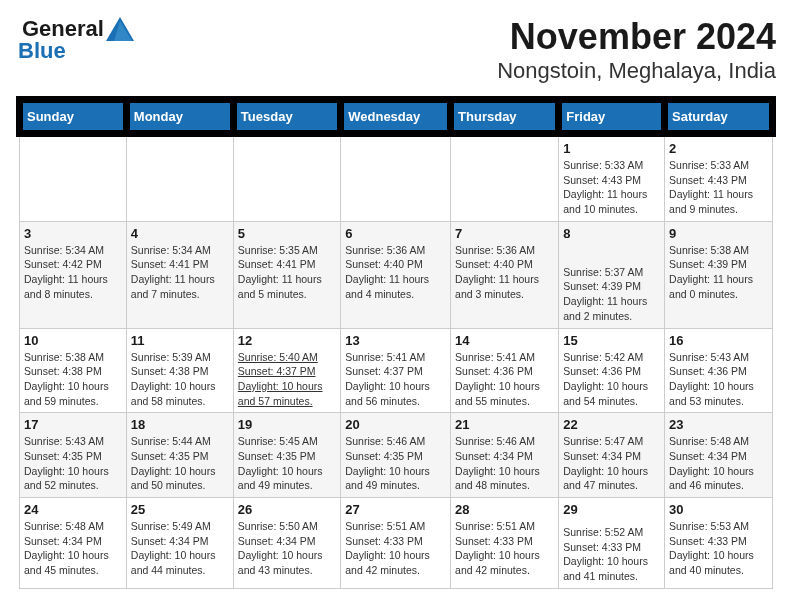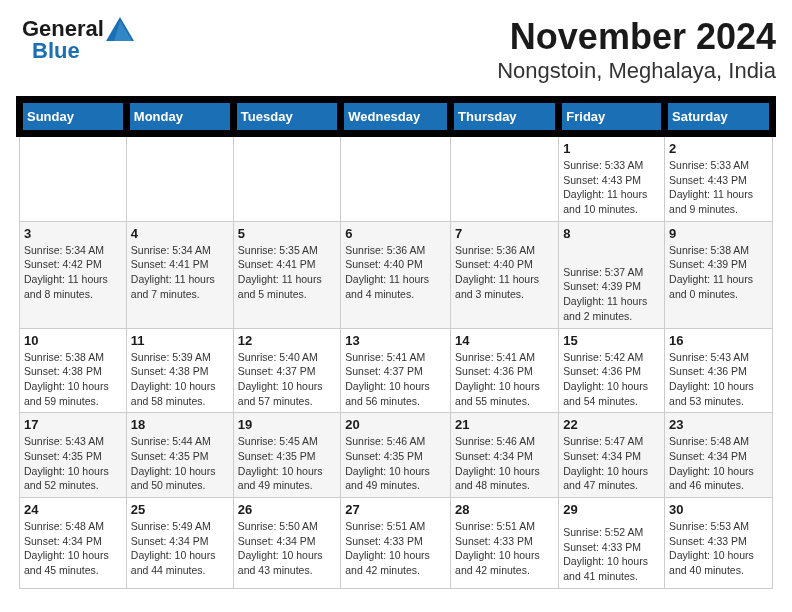--- a/index.html
+++ b/index.html
@@ -80,21 +80,21 @@
 
 <div class="header">
   <div class="logo">
   <div style="display:flex;align-items:center;gap:0px;">
     <span style="font-size:22px;font-weight:bold;color:#1a1a1a;margin-left:6px;">General</span>
     <svg width="28" height="24" viewBox="0 0 28 24" xmlns="http://www.w3.org/2000/svg" style="margin-left:2px;">
       <polygon points="14,0 28,24 0,24" fill="#1a6fb5"></polygon>
       <polygon points="14,4 26,24 8,24" fill="#4a9fd5" opacity="0.5"></polygon>
     </svg>
   </div>
-  <div style="font-size:22px;font-weight:bold;color:#1a6fb5;margin-top:-4px;margin-left:16px;">Blue</div>
+  <div style="font-size:22px;font-weight:bold;color:#1a6fb5;margin-top:-4px;margin-left:2px;">Blue</div>
 </div>
   <div class="title-block">
     <h1>November 2024</h1>
     <h2>Nongstoin, Meghalaya, India</h2>
   </div>
 </div>
 
 <table>
   <thead>
     <tr>
@@ -179,21 +179,21 @@
 Daylight: 10 hours and 59 minutes.</div>
         </td>
         <td>
           <span class="day-num">11</span>
           <div class="day-info" style="white-space: pre-line;">Sunrise: 5:39 AM
 Sunset: 4:38 PM
 Daylight: 10 hours and 58 minutes.</div>
         </td>
         <td>
           <span class="day-num">12</span>
-          <div class="day-info" style="white-space: pre-line;">Sunrise: 5:40 AM
+          <div class="day-info" style="white-space: pre-line; text-decoration: underline;">Sunrise: 5:40 AM
 Sunset: 4:37 PM
 Daylight: 10 hours and 57 minutes.</div>
         </td>
         <td>
           <span class="day-num">13</span>
           <div class="day-info" style="white-space: pre-line;">Sunrise: 5:41 AM
 Sunset: 4:37 PM
 Daylight: 10 hours and 56 minutes.</div>
         </td>
         <td>

